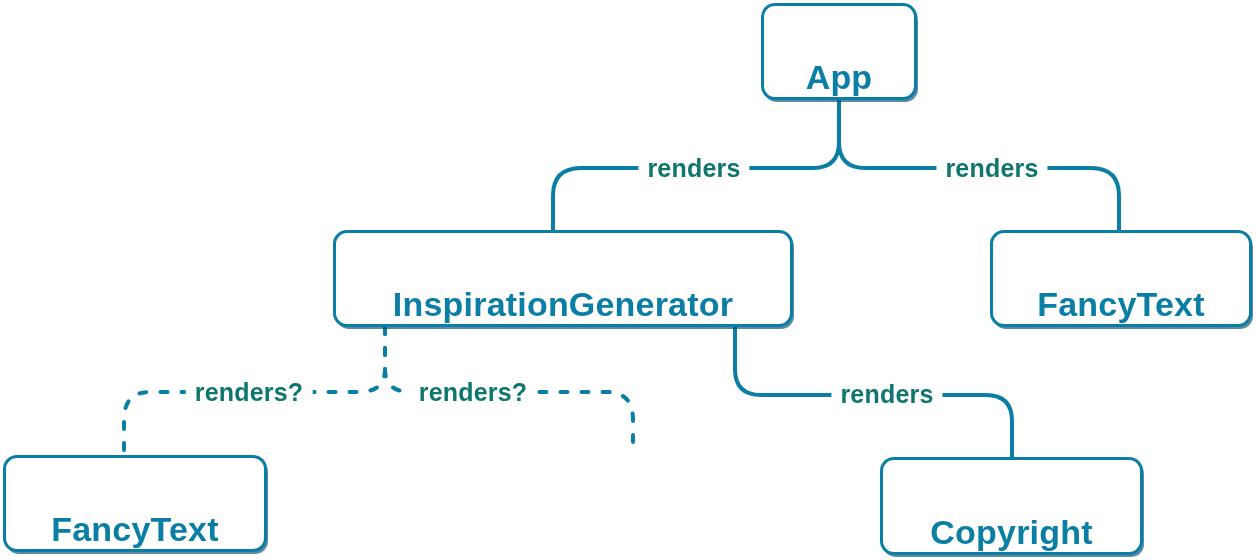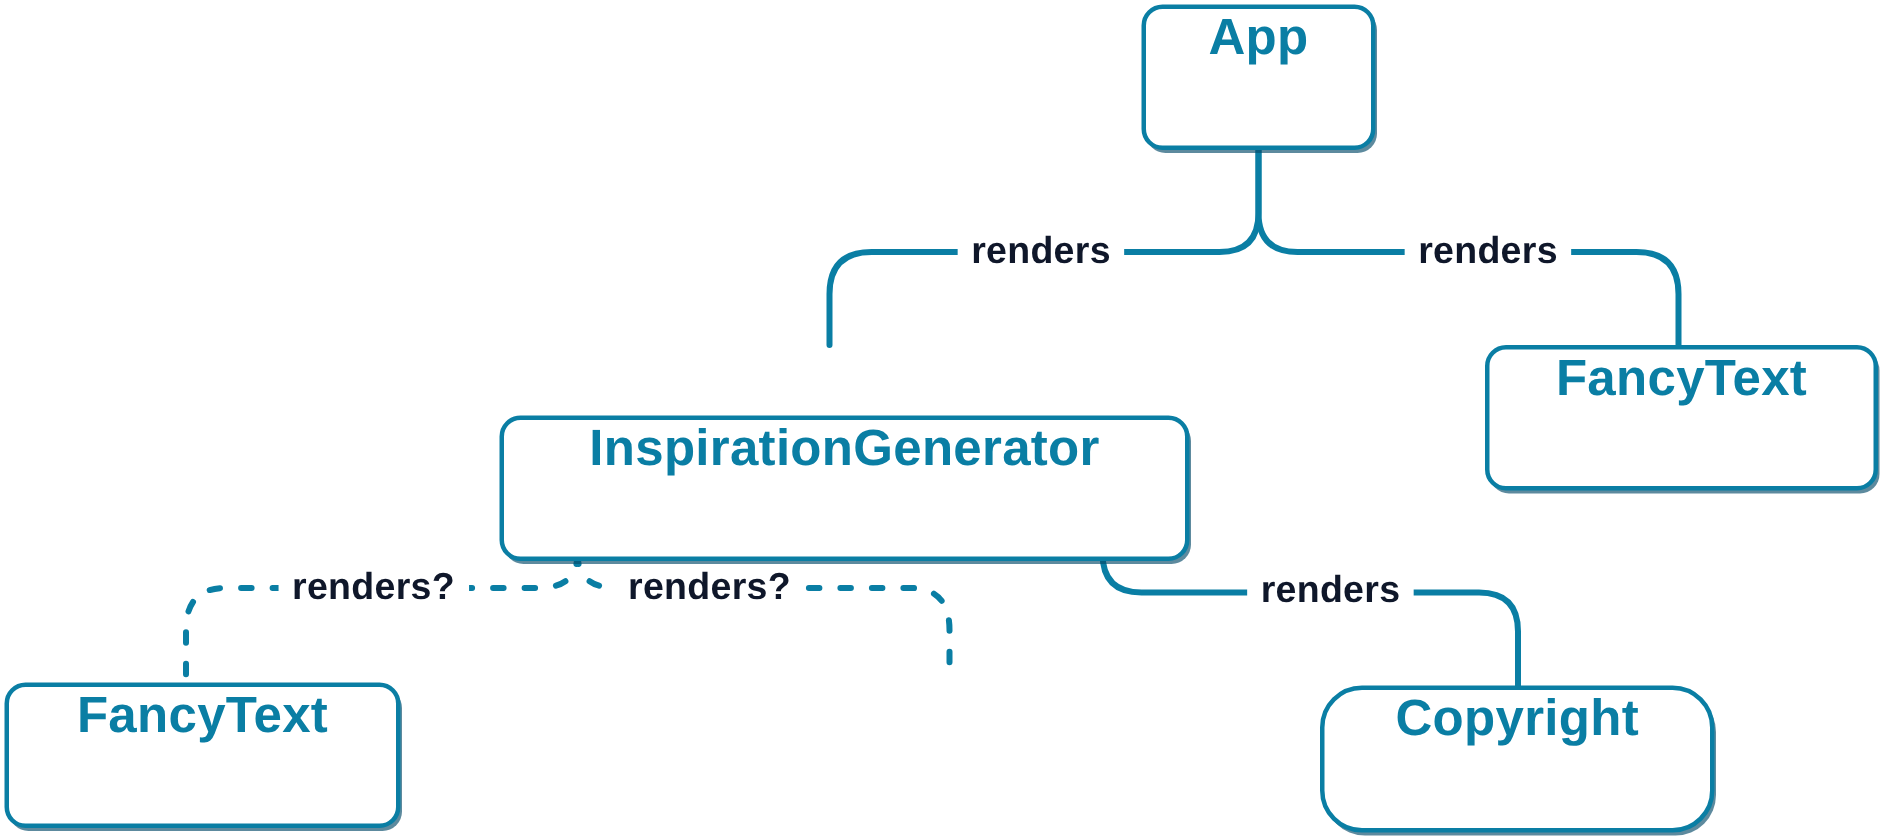--- a/index.html
+++ b/index.html
@@ -28,36 +28,36 @@
   }
   .edge.dashed {
     stroke-dasharray: 7 14;
   }
   .edge-label {
     position: absolute;
     z-index: 2;
     transform: translate(-50%, -50%);
     background: #ffffff;
     padding: 0 9px;
-    color: #0f172a;
+    color: #0f766e;
     font-size: 25px;
     font-weight: 700;
     letter-spacing: 0.2px;
     white-space: nowrap;
   }
   .node {
     position: absolute;
     z-index: 3;
     box-sizing: border-box;
     background: #ffffff;
     border: 3px solid #0a7ea4;
     border-radius: 14px;
     box-shadow: 2px 3px 0 -1px rgba(6, 76, 106, 0.65);
     display: flex;
-    align-items: flex-start;
+    align-items: flex-end;
     justify-content: center;
   }
   .node-label {
     color: #0a7ea4;
     font-size: 34px;
     font-weight: 600;
     letter-spacing: 0.2px;
     white-space: nowrap;
   }
 </style>
@@ -86,30 +86,30 @@
   <span class="edge-label" style="left:249px; top:392px;">renders?</span>
 
   <span class="edge-label" style="left:473px; top:392px;">renders?</span>
 
   <span class="edge-label" style="left:887px; top:394px;">renders</span>
 
   <div class="node" style="left:761px; top:3px; width:156px; height:97px;">
     <span class="node-label">App</span>
   </div>
 
-  <div class="node" style="left:333px; top:230px; width:460px; height:97px;margin-top:47px;">
+  <div class="node" style="left:333px; top:230px; width:460px; height:97px;">
     <span class="node-label">InspirationGenerator</span>
   </div>
 
   <div class="node" style="left:990px; top:230px; width:262px; height:97px;">
     <span class="node-label">FancyText</span>
   </div>
 
   <div class="node" style="left:3px; top:455px; width:264px; height:97px;">
     <span class="node-label">FancyText</span>
   </div>
 
 
-  <div class="node" style="left:880px; top:457px; width:263px; height:98px;border-radius:28px;">
+  <div class="node" style="left:880px; top:457px; width:263px; height:98px;">
     <span class="node-label">Copyright</span>
   </div>
 
 </div>
 
 </body></html>

